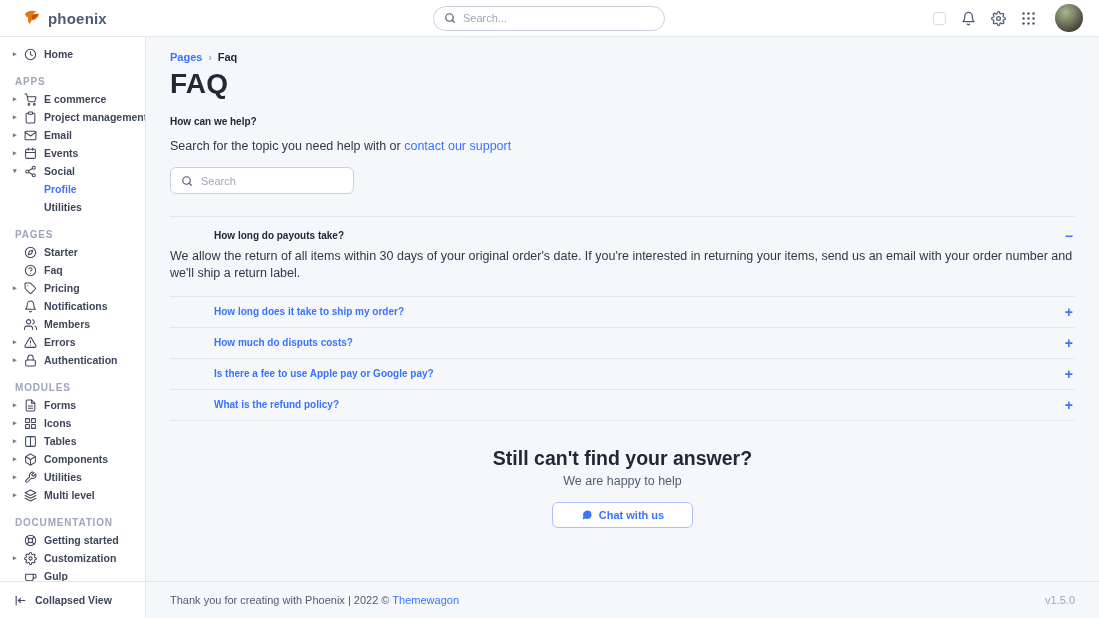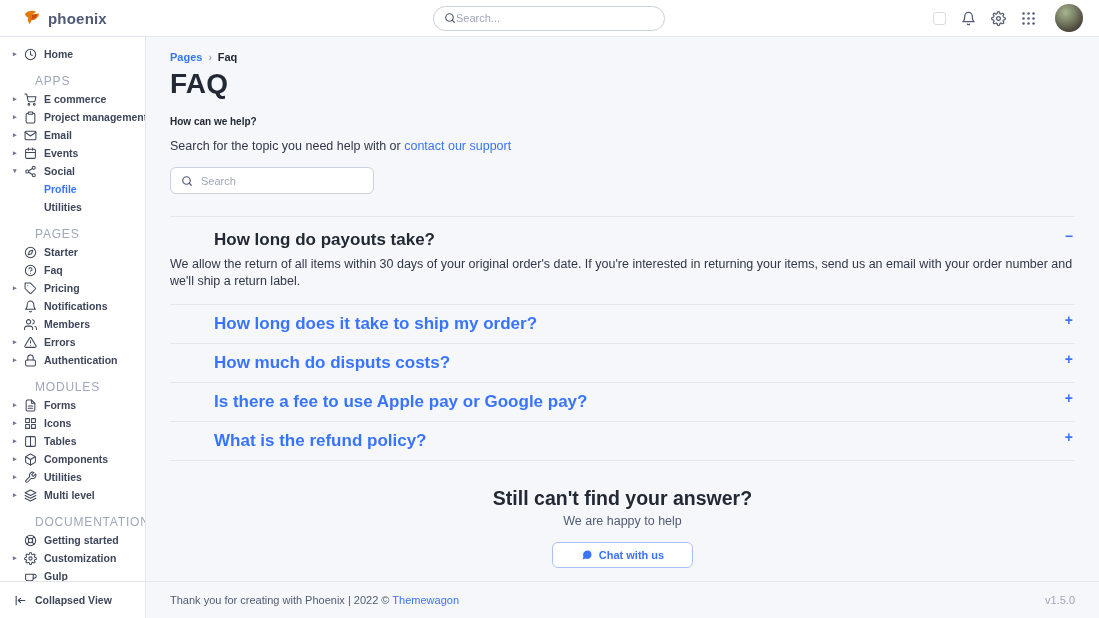--- a/index.html
+++ b/index.html
@@ -10,34 +10,34 @@
     --text-muted:#525b75; --text-faint:#9fa6bc; --border:#e3e6ed; --input-border:#cbd0dd; --bg:#f5f7fa;
   }
   .app { display:grid; grid-template-columns:146px 953px; grid-template-rows:37px 581px; width:1099px; height:618px; }
 
   
   .navbar { grid-column:1/3; background:#fff; border-bottom:1px solid var(--border);
     display:flex; align-items:center; position:relative; padding:0 16px 0 22px; }
   .logo { display:flex; align-items:center; gap:6px; cursor:pointer; text-decoration:none; }
   .logo-text { font-size:15px; font-weight:600; color:#4e5a76; letter-spacing:.2px; }
   .nav-search { position:absolute; left:549px; transform:translateX(-50%); width:232px; height:25px;
-    border:1px solid var(--input-border); border-radius:13px; background:#fff; display:flex; align-items:center; padding:0 10px; }
+    border:1px solid var(--input-border); border-radius:13px; background:#fff; display:flex; align-items:center; padding:0 10px; gap:7px; }
   .nav-search input { border:none; outline:none; flex:1; font-size:11px; color:var(--text-body); background:transparent; font-family:"Liberation Sans", sans-serif; }
   .nav-search input::placeholder { color:var(--text-faint); }
   .navbar-right { margin-left:auto; display:flex; align-items:center; gap:15px; }
   .nav-icon { color:#525b75; display:flex; align-items:center; cursor:pointer; }
   .theme-square { width:13px; height:13px; border:1.5px solid #d8dce5; border-radius:3px; }
   .avatar { width:28px; height:28px; border-radius:50%; margin-left:4px; cursor:pointer;
     background: radial-gradient(circle at 38% 30%, #a9b58f 0%, #7b8468 35%, #4a4238 75%, #2e2a24 100%); }
 
   
   .sidebar { background:#fff; border-right:1px solid var(--border); display:flex; flex-direction:column; }
   #sidebar-nav { flex:1; overflow:hidden; padding:8px 4px 0 13px; }
-  .section-label { height:18px; margin-top:9px; display:flex; align-items:center; font-size:12px; font-weight:400;
-    letter-spacing:.8px; color:#9fa6bc; padding-left:2px;margin-left:20px; }
+  .section-label { height:18px; margin-top:9px; display:flex; align-items:center; font-size:10px; font-weight:700;
+    letter-spacing:.8px; color:#9fa6bc; padding-left:2px; }
   .nav-item { height:18px; display:flex; align-items:center; gap:0; font-size:10.5px; font-weight:600; color:#3e465b; cursor:pointer; }
   .chev { width:11px; font-size:7px; color:#6e7891; flex:0 0 11px; text-align:left; }
   .nav-ico { width:13px; height:13px; margin-right:7px; display:flex; align-items:center; color:#3e465b; flex:0 0 13px; }
   .nav-ico svg { width:13px; height:13px; }
   .nav-label { white-space:nowrap; }
   .nav-child { height:18px; display:flex; align-items:center; padding-left:31px; font-size:10.5px; font-weight:600; color:#3e465b; cursor:pointer; }
   .nav-child.active { color:var(--primary); }
   .collapse-row { height:37px; border-top:1px solid var(--border); display:flex; align-items:center; gap:8px;
     padding-left:14px; font-size:10.5px; font-weight:700; color:#3e465b; cursor:pointer; background:#fff; }
   .collapse-row svg { width:13px; height:13px; }
@@ -46,31 +46,31 @@
   .main { background:var(--bg); display:flex; flex-direction:column; overflow:hidden; }
   .main-body { flex:1; padding:14px 24px 0; }
   .breadcrumb { font-size:11px; font-weight:600; display:flex; align-items:center; gap:6px; }
   .breadcrumb a { color:var(--primary); text-decoration:none; cursor:pointer; }
   .crumb-sep { color:#9fa6bc; font-size:10px; }
   .crumb-current { color:var(--text-dark); font-weight:700; }
   .page-title { font-size:28px; font-weight:800; color:var(--text-dark); margin-top:5px; letter-spacing:.2px; }
   .help-heading { font-size:10px; font-weight:700; color:var(--text-dark); margin-top:16px; }
   .intro { font-size:12.5px; color:var(--text-body); margin-top:12px; }
   .intro a { color:var(--primary); text-decoration:none; cursor:pointer; }
-  .faq-search { margin-top:14px; width:204px; height:27px; border:1px solid var(--input-border); border-radius:6px;
+  .faq-search { margin-top:14px; width:184px; height:27px; border:1px solid var(--input-border); border-radius:6px;
     background:#fff; display:flex; align-items:center; gap:8px; padding:0 10px; }
   .faq-search input { border:none; outline:none; flex:1; font-size:11px; background:transparent; color:var(--text-body); font-family:"Liberation Sans", sans-serif; }
   .faq-search input::placeholder { color:var(--text-faint); }
 
   #faq-accordion { margin-top:22px; }
   .faq-item { border-top:1px solid var(--border); position:relative; }
   .faq-item:last-child { border-bottom:1px solid var(--border); }
   .faq-head { display:flex; align-items:flex-start; justify-content:space-between; cursor:pointer; padding:9px 2px 9px 0; }
   .faq-item.expanded .faq-head { padding:13px 2px 0 0; }
-  .faq-q { font-size:17px; font-weight:700; color:var(--primary);padding-left:44px; }
+  .faq-q { font-size:10px; font-weight:700; color:var(--primary);padding-left:44px; }
   .faq-item.expanded .faq-q { color:var(--text-dark); }
   .faq-toggle { font-size:14px; font-weight:700; color:var(--primary); line-height:12px; }
   .faq-answer { font-size:12.5px; color:var(--text-body); margin:6px 0 14px; line-height:1.35; }
 
   .cta { margin-top:26px; text-align:center; }
   .cta-title { font-size:19.5px; font-weight:800; color:var(--text-dark); }
   .cta-sub { font-size:12.5px; color:var(--text-muted); margin-top:4px; }
   .chat-btn { margin-top:14px; display:inline-flex; align-items:center; gap:6px; background:#fff;
     border:1px solid #a9c0fb; border-radius:6px; padding:6px 28px; color:var(--primary); font-size:11px;
     font-weight:700; cursor:pointer; font-family:"Liberation Sans", sans-serif; }

